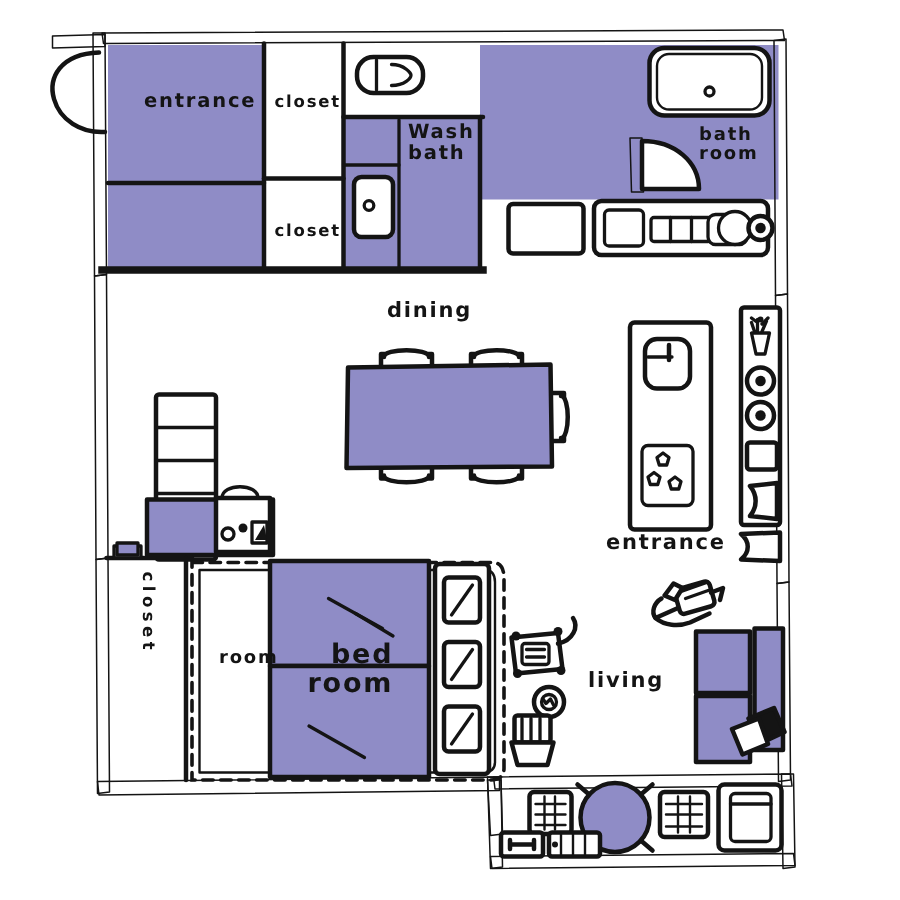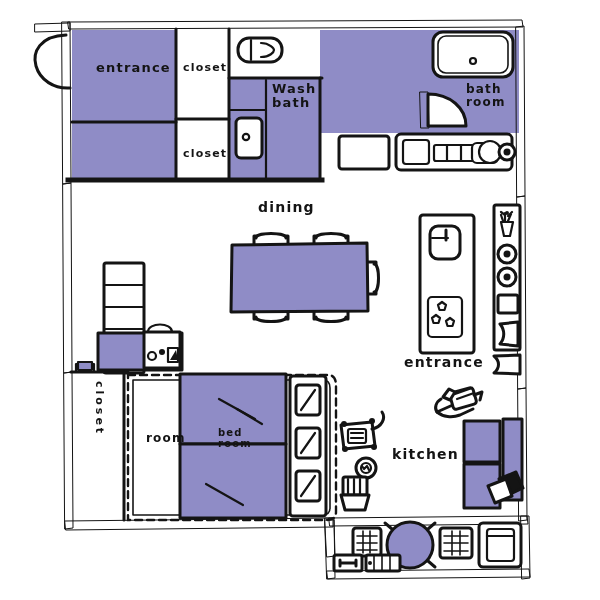--- a/index.html
+++ b/index.html
@@ -353,20 +353,20 @@
 
   <div class="rlabel" style="left:466px; top:83px; font-size:12px;">bath
 room</div>
 
   <div class="rlabel" style="left:258px; top:200px; font-size:14px;">dining</div>
 
   <div class="rlabel" style="left:404px; top:355px; font-size:14px;">entrance</div>
 
   <div class="rlabel" style="left:146px; top:432px; font-size:12px;">room</div>
 
-  <div class="rlabel" style="left:218px; top:428px; font-size:10px;">bed
+  <div class="rlabel" style="left:205px; top:428px; font-size:18px;text-align:right;">bed
 room</div>
 
-  <div class="rlabel" style="left:392px; top:447px; font-size:14px;">kitchen</div>
+  <div class="rlabel" style="left:392px; top:447px; font-size:14px;">living</div>
 
   <div class="rlabel vert" style="left:93px; top:381px; font-size:11px; height:130px;">closet</div>
 
 </div>
 
 </body></html>

